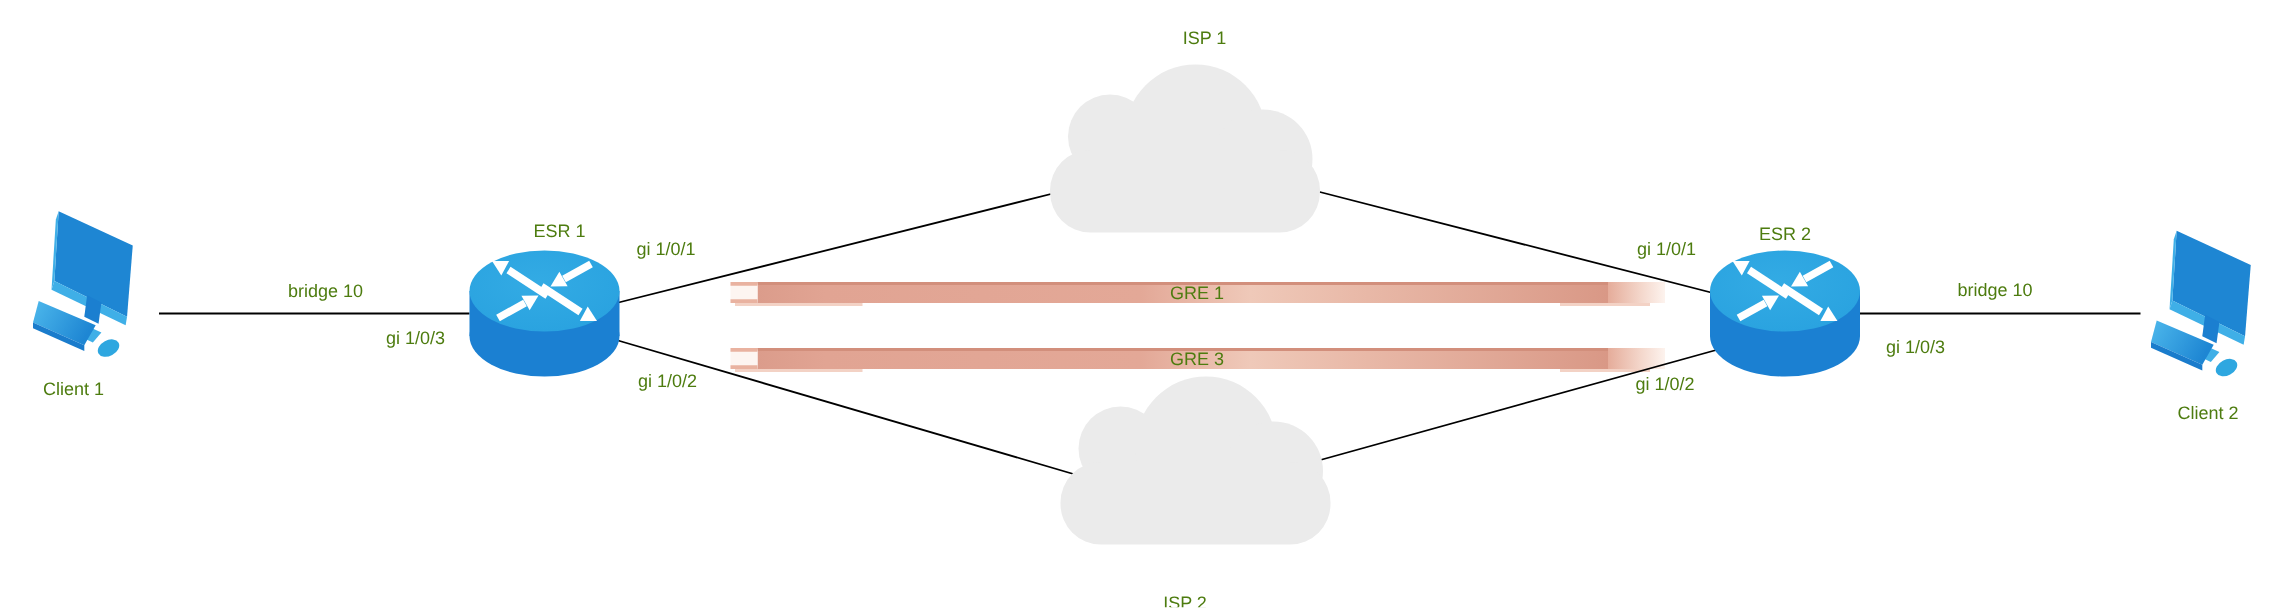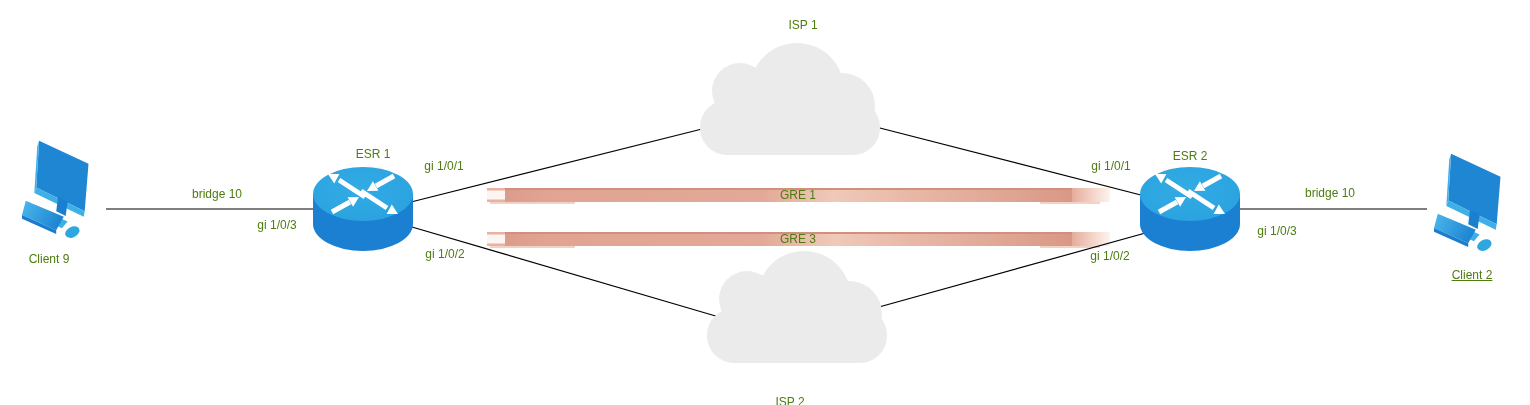--- a/index.html
+++ b/index.html
@@ -128,30 +128,30 @@
     </g>
 
     <g>
       <use href="#client" xlink:href="#client" transform="translate(22,138) scale(0.95)"></use>
     </g>
     <g>
       <use href="#client" xlink:href="#client" transform="translate(1434,151) scale(0.95)"></use>
     </g>
   </svg>
 
-  <div class="lbl" style="left:49px;   top:259px;">Client 9</div>
+  <div class="lbl" style="left:49px;   top:259px;">Client 1</div>
   <div class="lbl" style="left:217px;  top:194px;">bridge 10</div>
   <div class="lbl" style="left:277px;  top:225px;">gi 1/0/3</div>
   <div class="lbl" style="left:361px;  top:154px;margin-left:12px;">ESR 1</div>
   <div class="lbl" style="left:444px;  top:166px;">gi 1/0/1</div>
   <div class="lbl" style="left:445px;  top:254px;">gi 1/0/2</div>
   <div class="lbl" style="left:803px;  top:25px;">ISP 1</div>
   <div class="lbl" style="left:798px;  top:195px;">GRE 1</div>
   <div class="lbl" style="left:798px;  top:239px;">GRE 3</div>
   <div class="lbl" style="left:790px;  top:402px;">ISP 2</div>
   <div class="lbl" style="left:1111px; top:166px;">gi 1/0/1</div>
   <div class="lbl" style="left:1110px; top:256px;">gi 1/0/2</div>
   <div class="lbl" style="left:1190px; top:156px;">ESR 2</div>
   <div class="lbl" style="left:1330px; top:193px;">bridge 10</div>
   <div class="lbl" style="left:1277px; top:231px;">gi 1/0/3</div>
-  <div class="lbl" style="left:1472px; top:275px;text-decoration:underline;">Client 2</div>
+  <div class="lbl" style="left:1472px; top:275px;">Client 2</div>
 
 </div>
 
 </body></html>

